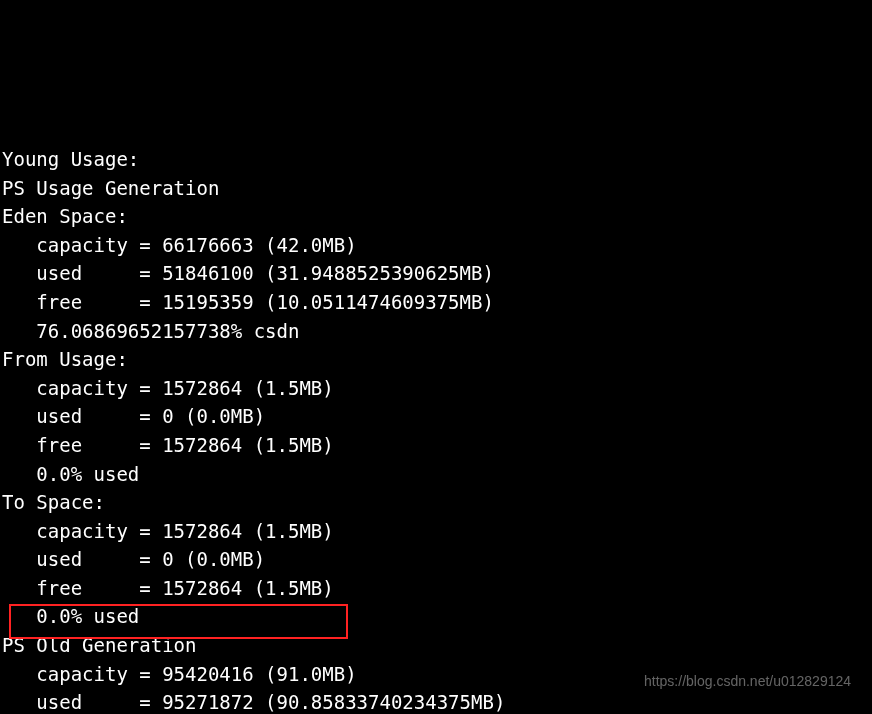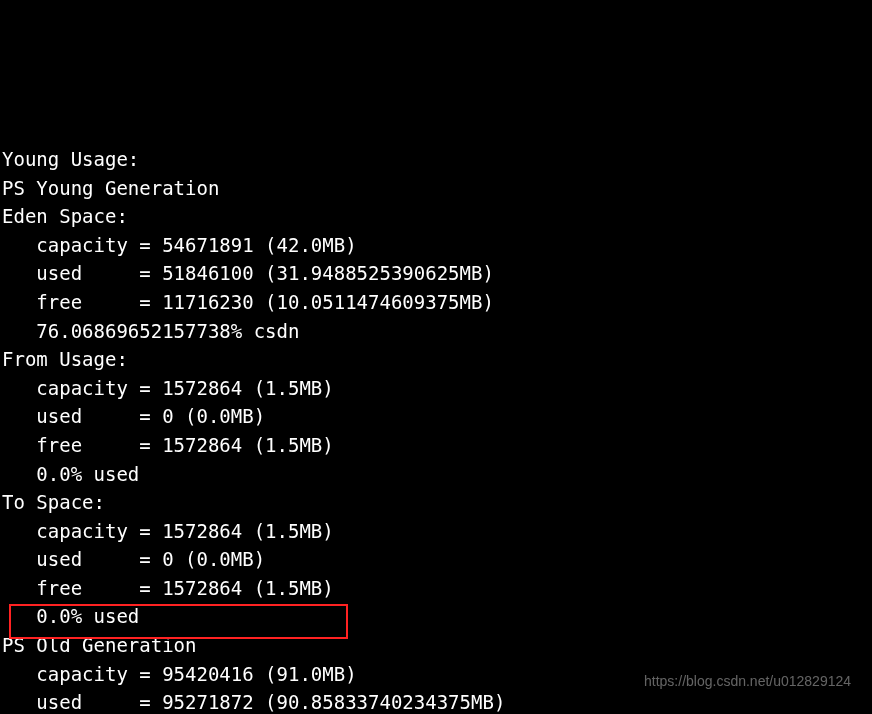--- a/index.html
+++ b/index.html
@@ -35,25 +35,25 @@
     white-space: nowrap;
   }
 </style>
 </head>
 <body>
 
 
 
 <div class="term">
 <span>Young Usage:</span>
-<span>PS Young Generation</span>
+<span>PS Usage Generation</span>
 <span>Eden Space:</span>
-<span>   capacity = 54671891 (42.0MB)</span>
+<span>   capacity = 66176663 (42.0MB)</span>
 <span>   used     = 51846100 (31.9488525390625MB)</span>
-<span>   free     = 11716230 (10.0511474609375MB)</span>
+<span>   free     = 15195359 (10.0511474609375MB)</span>
 <span>   76.06869652157738% csdn</span>
 <span>From Usage:</span>
 <span>   capacity = 1572864 (1.5MB)</span>
 <span>   used     = 0 (0.0MB)</span>
 <span>   free     = 1572864 (1.5MB)</span>
 <span>   0.0% used</span>
 <span>To Space:</span>
 <span>   capacity = 1572864 (1.5MB)</span>
 <span>   used     = 0 (0.0MB)</span>
 <span>   free     = 1572864 (1.5MB)</span>

